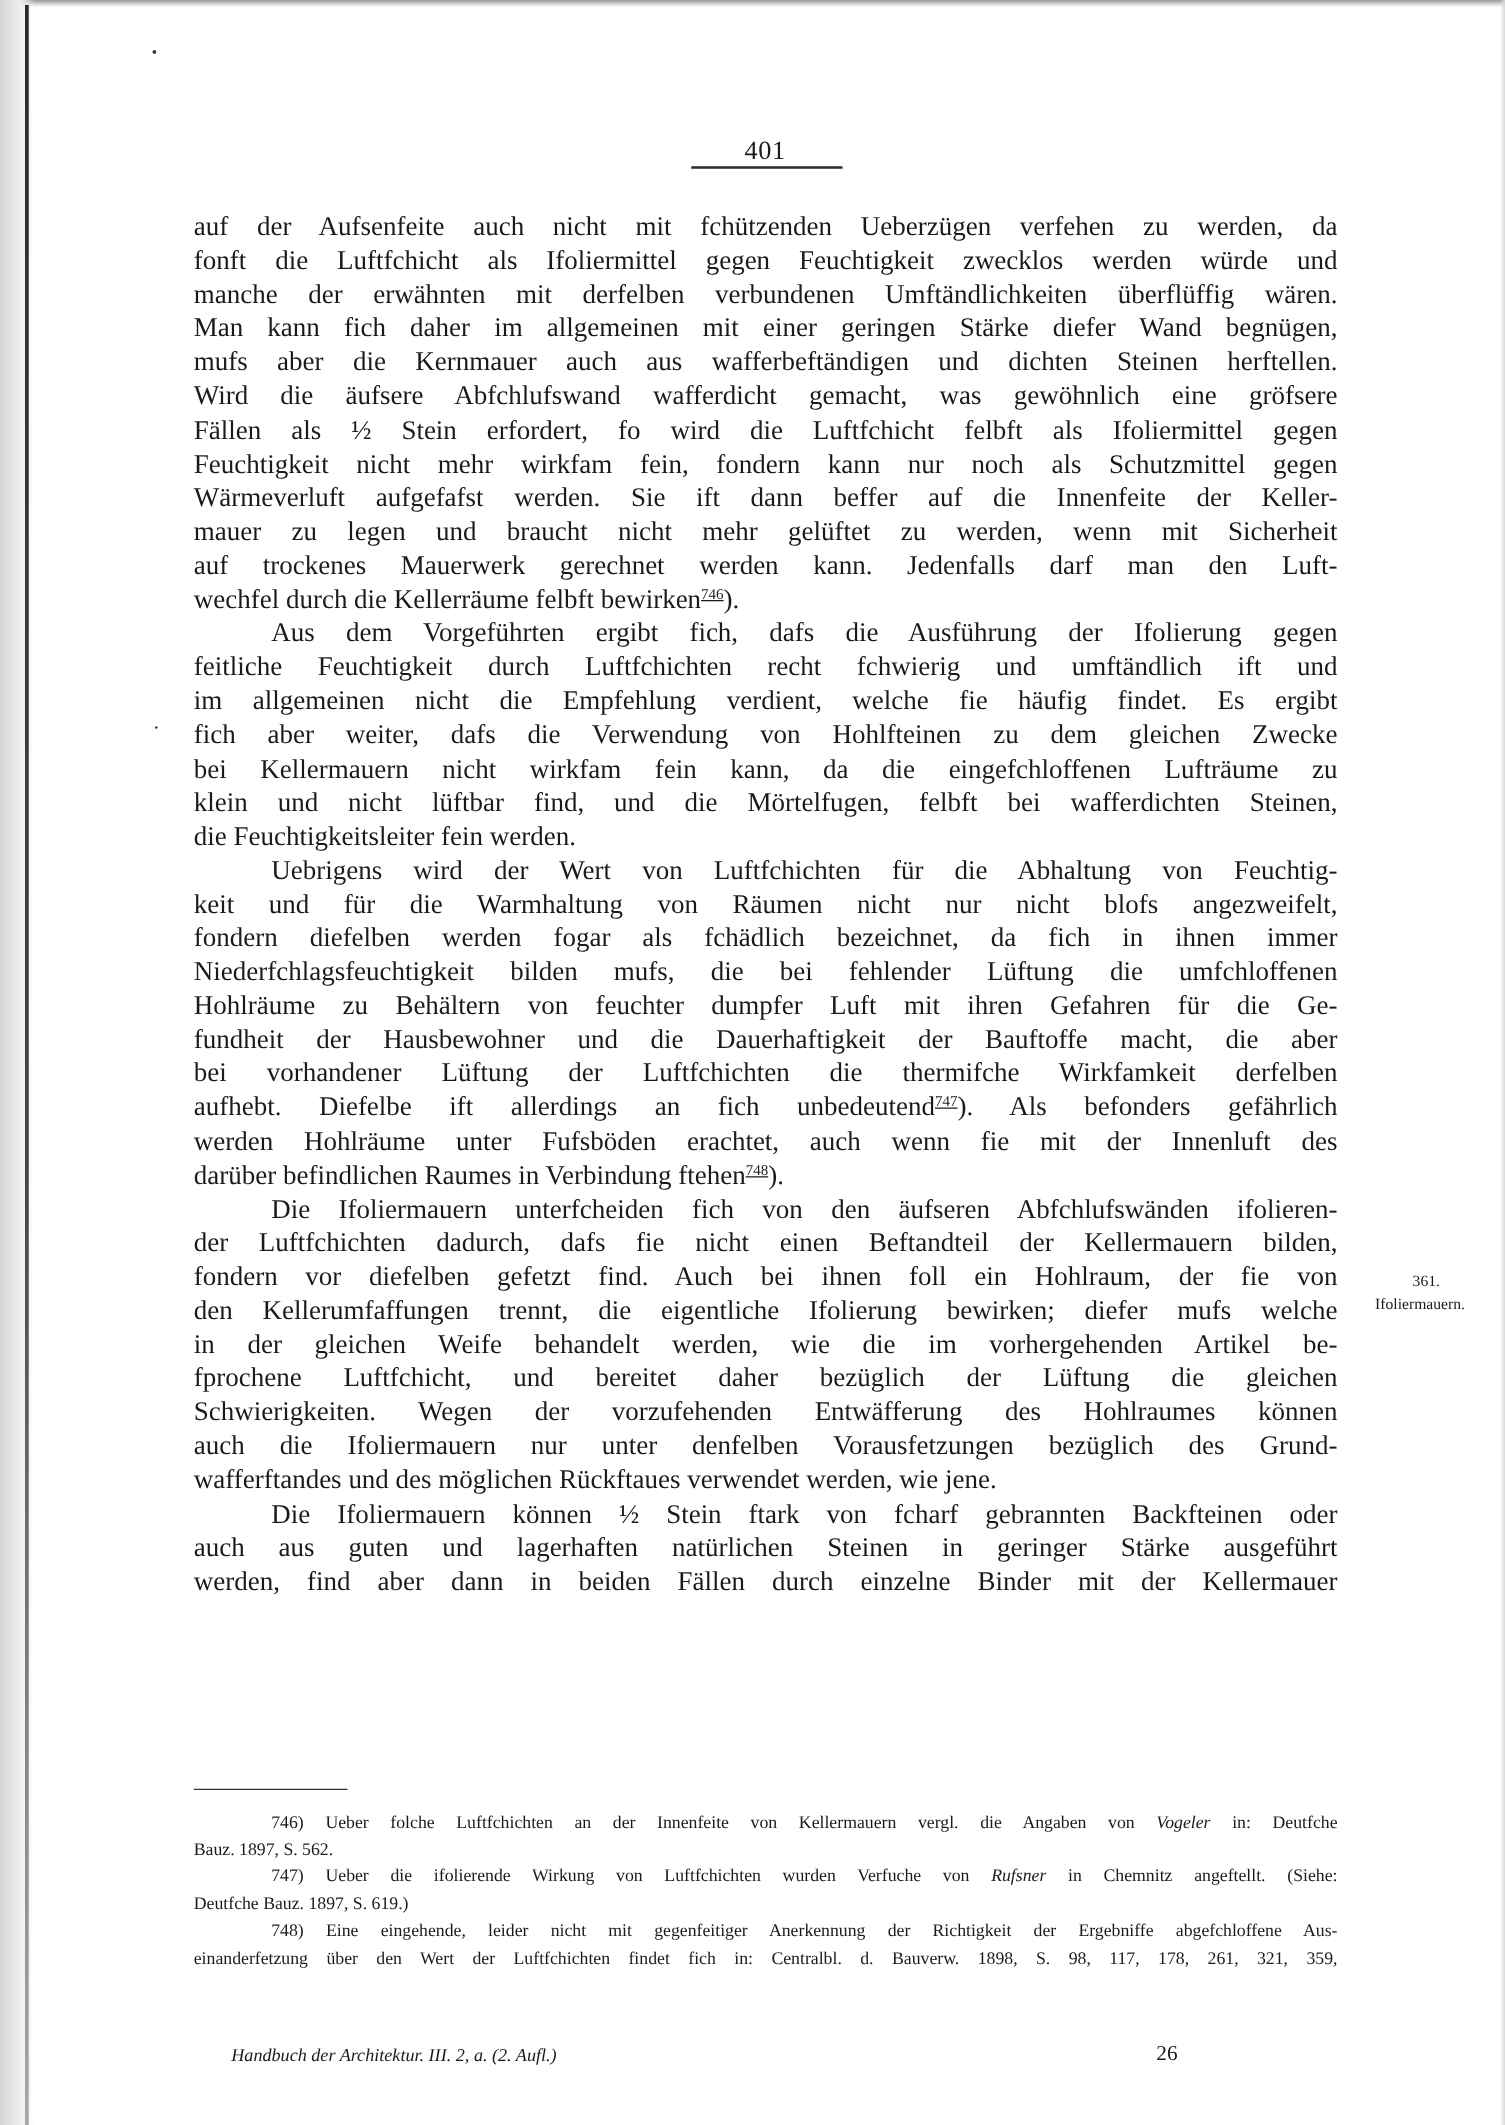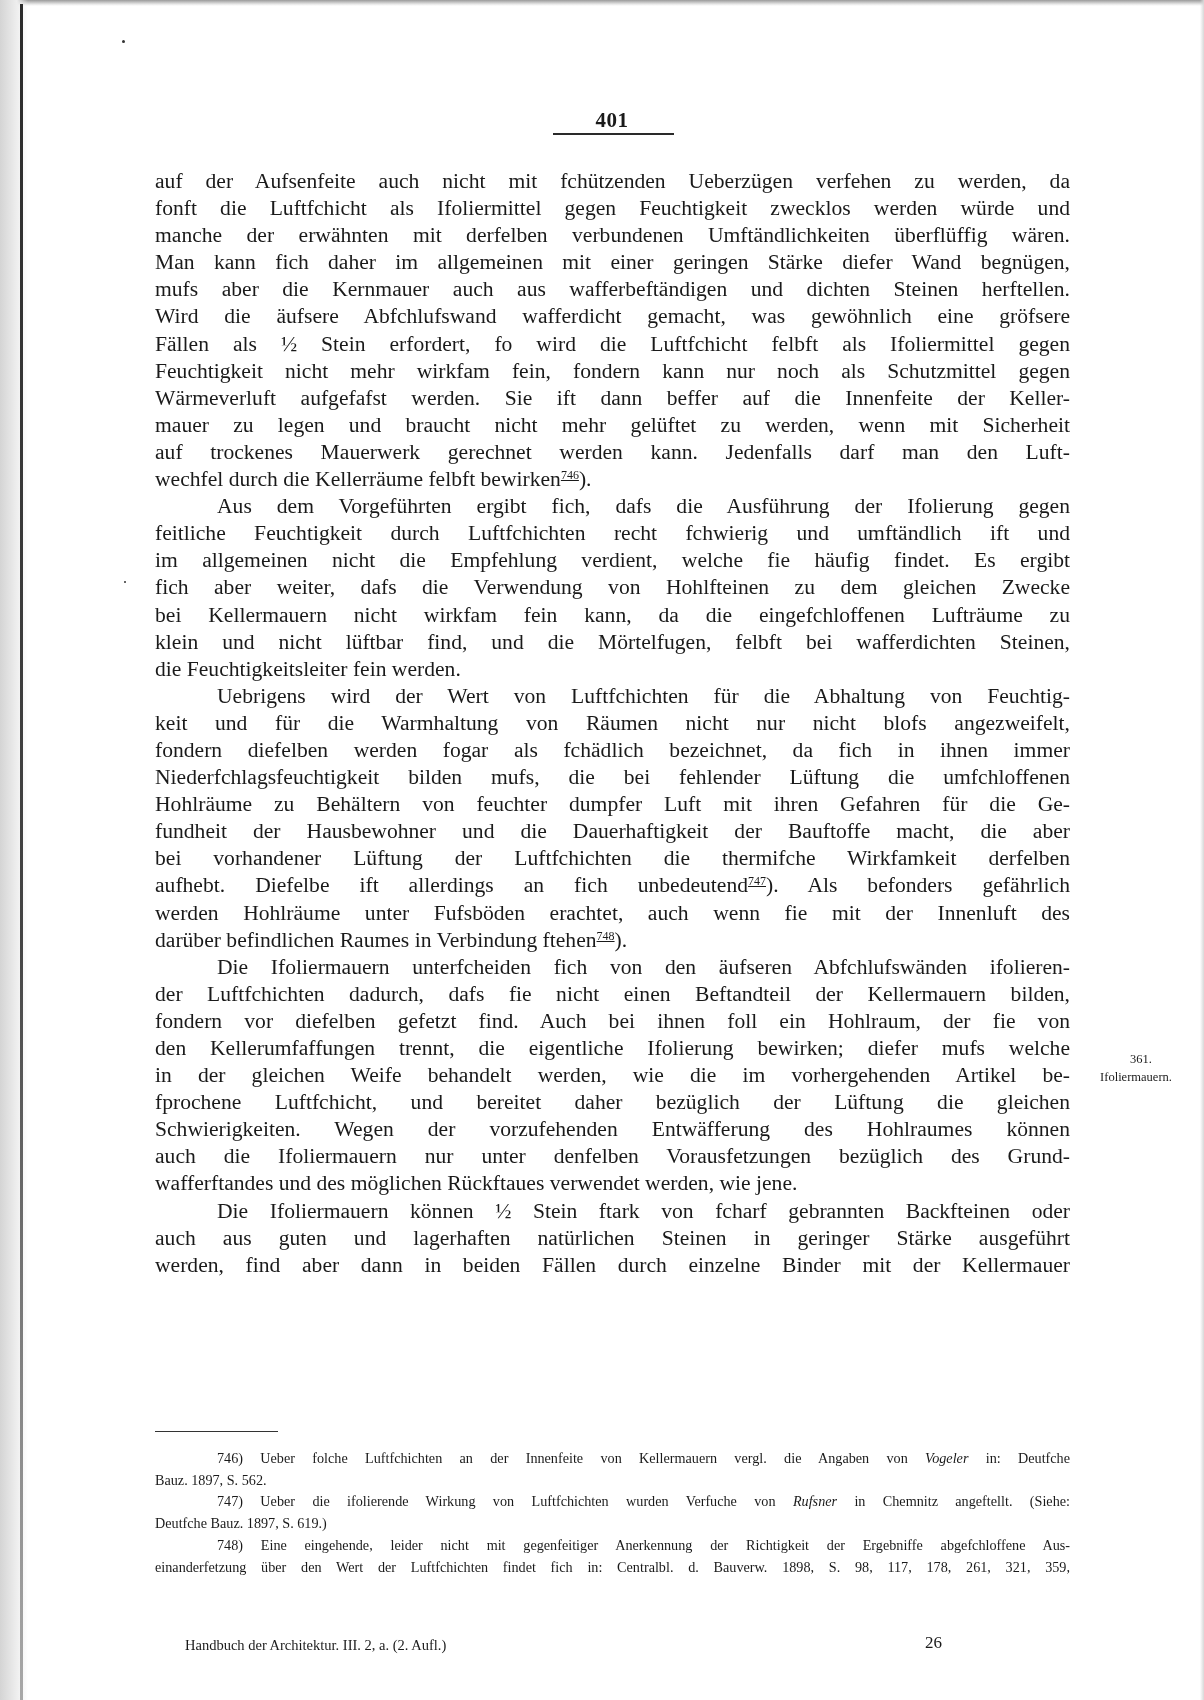--- a/index.html
+++ b/index.html
@@ -24,40 +24,40 @@
   .right-edge {
     position: absolute; right: 0; top: 0; width: 4px; height: 1700px;
     background: linear-gradient(to left, #d8d8d8, rgba(255,255,255,0));
   }
   .speck { position: absolute; width: 3px; height: 3px; background: #333; border-radius: 50%; }
   .speck.s1 { left: 122px; top: 40px; }
   .speck.s2 { left: 124px; top: 581px; width: 2px; height: 2px; }
 
   .page-number {
     position: absolute; left: 552px; top: 108px; width: 120px; text-align: center;
-    font-size: 21px; letter-spacing: 0.5px; font-weight: bold;
+    font-size: 21px; letter-spacing: 0.5px;
   }
   .page-number-rule {
     position: absolute; left: 553px; top: 133px; width: 121px; height: 2px; background: #2a2a2a;
   }
 
   .body-text {
     position: absolute; left: 155px; top: 168px; width: 915px;
     font-size: 21.6px; line-height: 27.1px;
   }
   .body-text .line {
     display: block; white-space: nowrap; text-align: justify; text-align-last: justify;
     height: 27.1px;
   }
   .body-text .line.last { text-align-last: left; }
   .body-text .line.indent { padding-left: 62px; }
   .body-text sup { font-size: 12px; line-height: 0; vertical-align: 7px; text-decoration: underline; }
 
   .margin-note {
-    position: absolute; left: 1072px; top: 1050px; width: 128px; text-align: center;
+    position: absolute; left: 1072px; top: 1016px; width: 128px; text-align: center;
     font-size: 12.5px; line-height: 18px;
   }
   .margin-note .num { display: block; padding-left: 10px; }
   .margin-note .title { display: block; }
 
   .footnote-rule {
     position: absolute; left: 155px; top: 1431px; width: 123px; height: 1px; background: #333;
   }
   .footnotes {
     position: absolute; left: 155px; top: 1448px; width: 915px;
@@ -66,21 +66,21 @@
   .footnotes .line {
     display: block; white-space: nowrap; text-align: justify; text-align-last: justify;
   }
   .footnotes .line.last { text-align-last: left; }
   .footnotes .line.indent { padding-left: 62px; }
   .footnotes i { font-style: italic; }
 
   .footer {
     position: absolute; left: 185px; top: 1637px; width: 760px; font-size: 14.5px;
   }
-  .footer-left { position: absolute; left: 0; top: 0; white-space: nowrap; }
+  .footer-left { position: absolute; left: 0; top: 0; white-space: nowrap; font-style: italic; }
   .footer-right { position: absolute; left: 740px; top: -4px; font-size: 17px; }
 </style>
 </head>
 <body>
 
 <div class="top-edge"></div>
 <div class="left-edge-shadow"></div>
 <div class="left-edge-line"></div>
 <div class="right-edge"></div>
 <div class="speck s1"></div>

